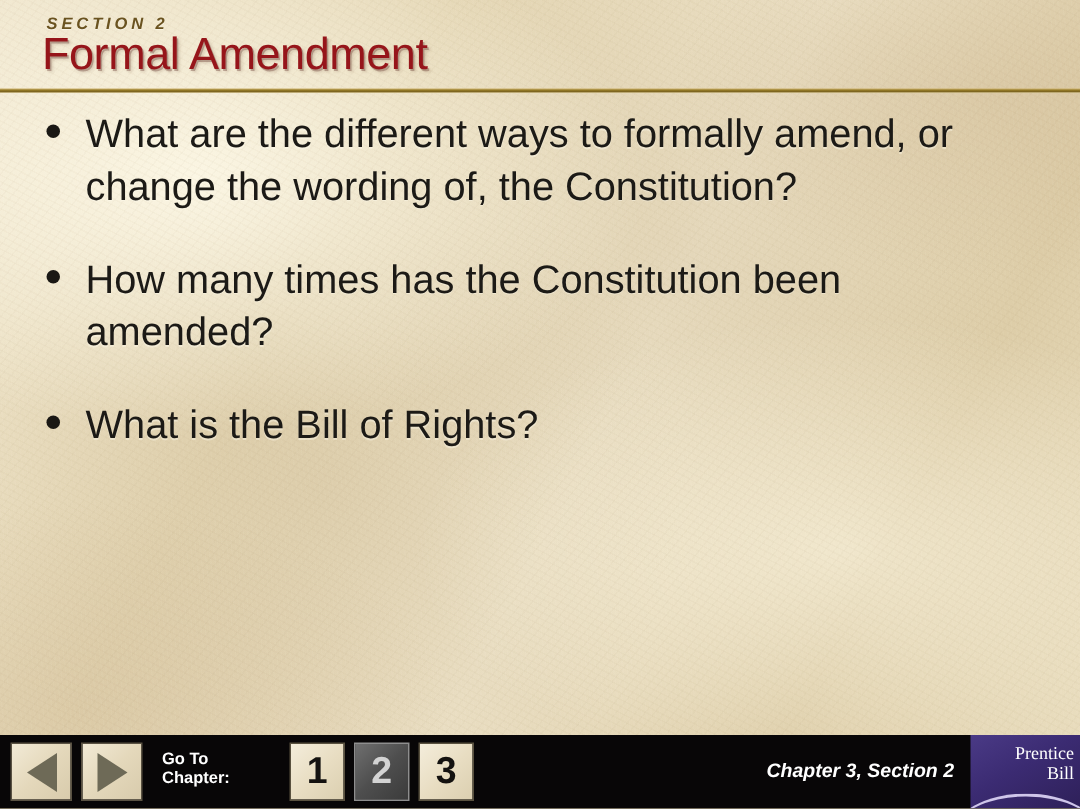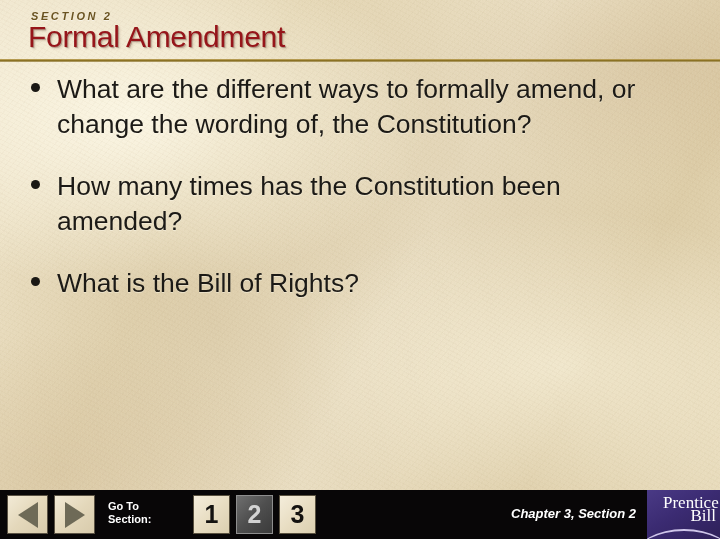--- a/index.html
+++ b/index.html
@@ -192,21 +192,21 @@
     height: 49px;
     background: linear-gradient(150deg, #4a3a86 0%, #3b2b72 45%, #2e2059 100%);
     overflow: hidden;
   }
   .ph-logo .ph-text {
     position: absolute;
     left: 16px; right: 4px;
     top: 6px;
     text-align: right;
     font-family: "Liberation Serif", serif;
-    font-size: 17px;
+    font-size: 12px;
     line-height: 13px;
     color: #ffffff;
   }
   .ph-logo .ph-arc {
     position: absolute;
     left: -12px;
     bottom: -18px;
     width: 98px;
     height: 26px;
     border-top: 2px solid #cfc6ea;
@@ -244,21 +244,21 @@
 
     <div class="nav-btn" id="nav-prev">
       <span class="tri tri-left"></span>
     </div>
     <div class="nav-btn" id="nav-next">
       <span class="tri tri-right"></span>
     </div>
 
     <div class="goto-label">
       <div>Go To</div>
-      <div>Section:</div>
+      <div>Chapter:</div>
     </div>
 
     <div class="sec-btn inactive" id="sec-1">
       <span>1</span>
     </div>
     <div class="sec-btn active" id="sec-2">
       <span>2</span>
     </div>
     <div class="sec-btn inactive" id="sec-3">
       <span>3</span>

